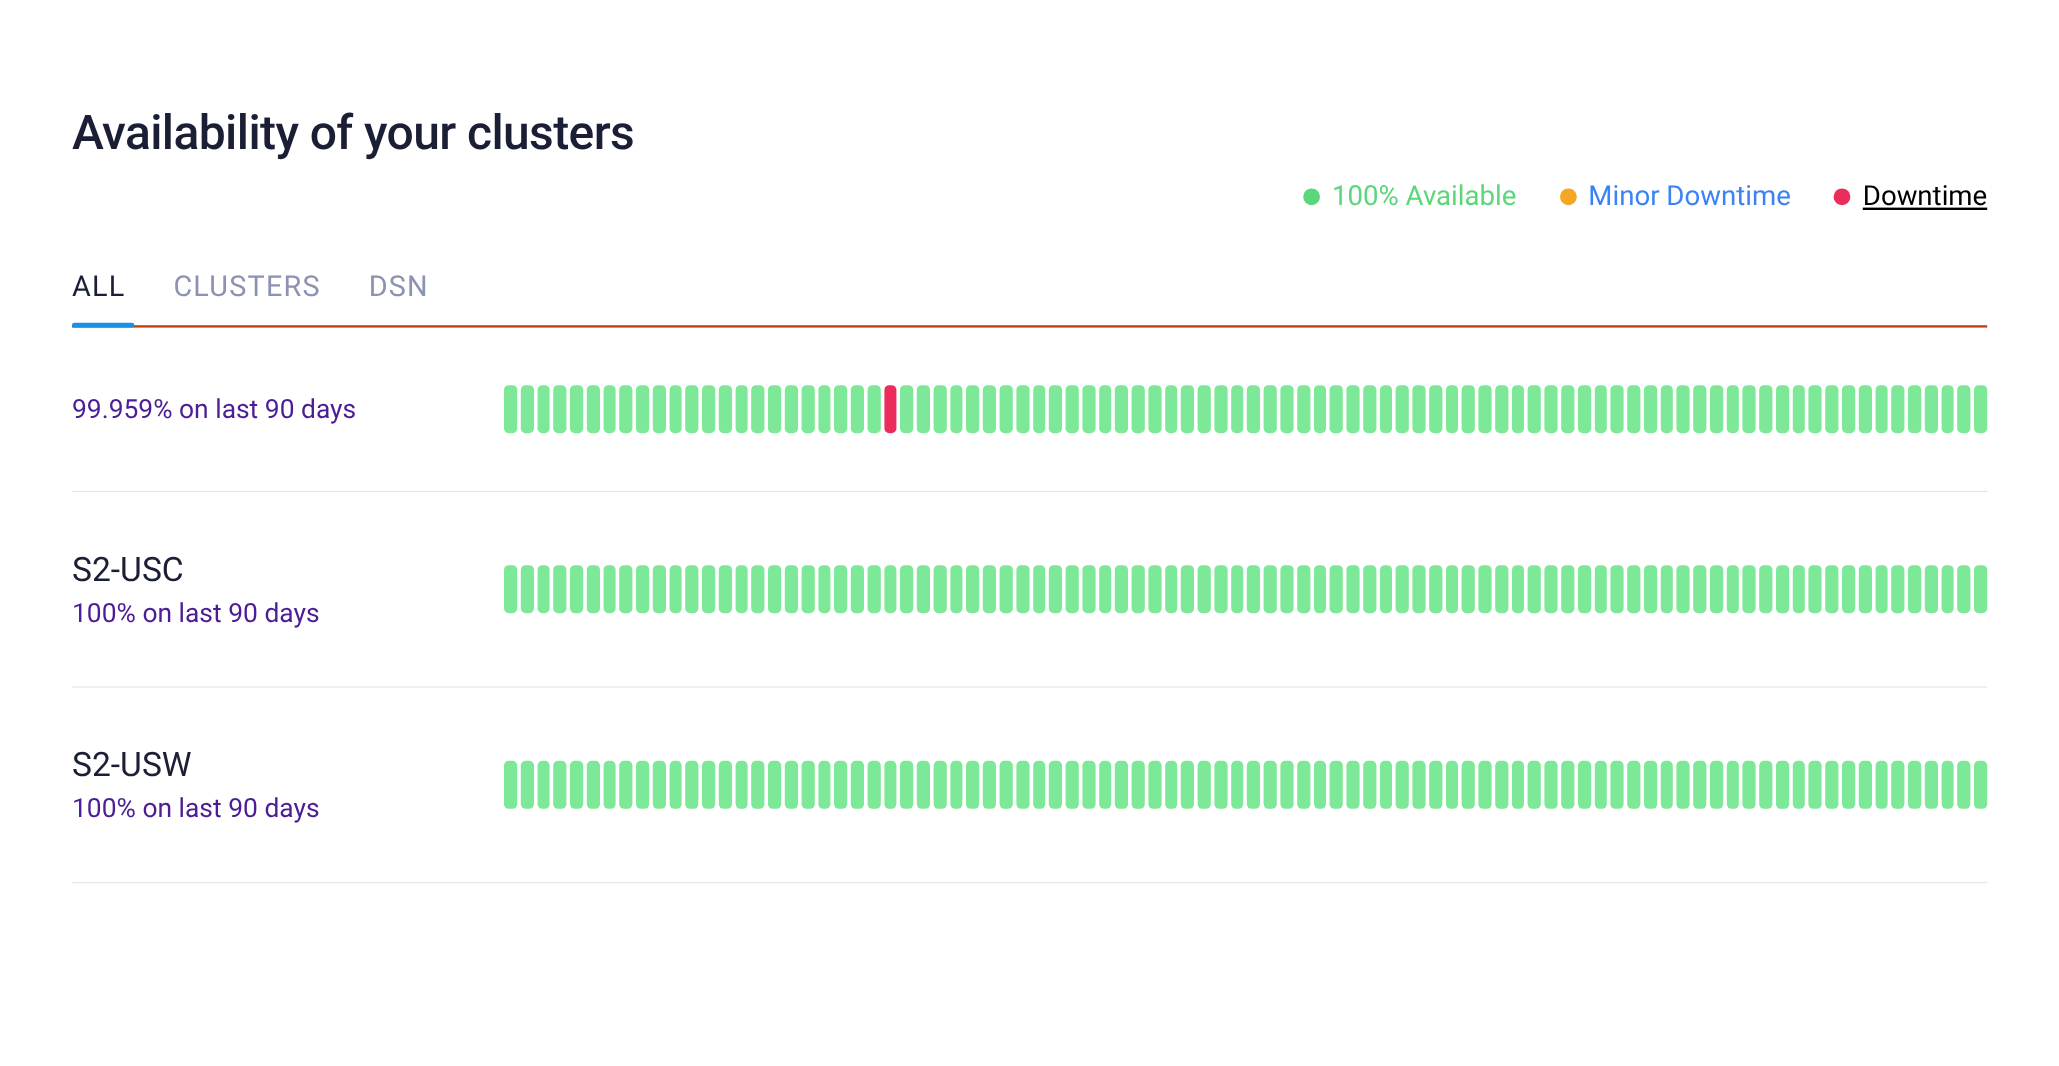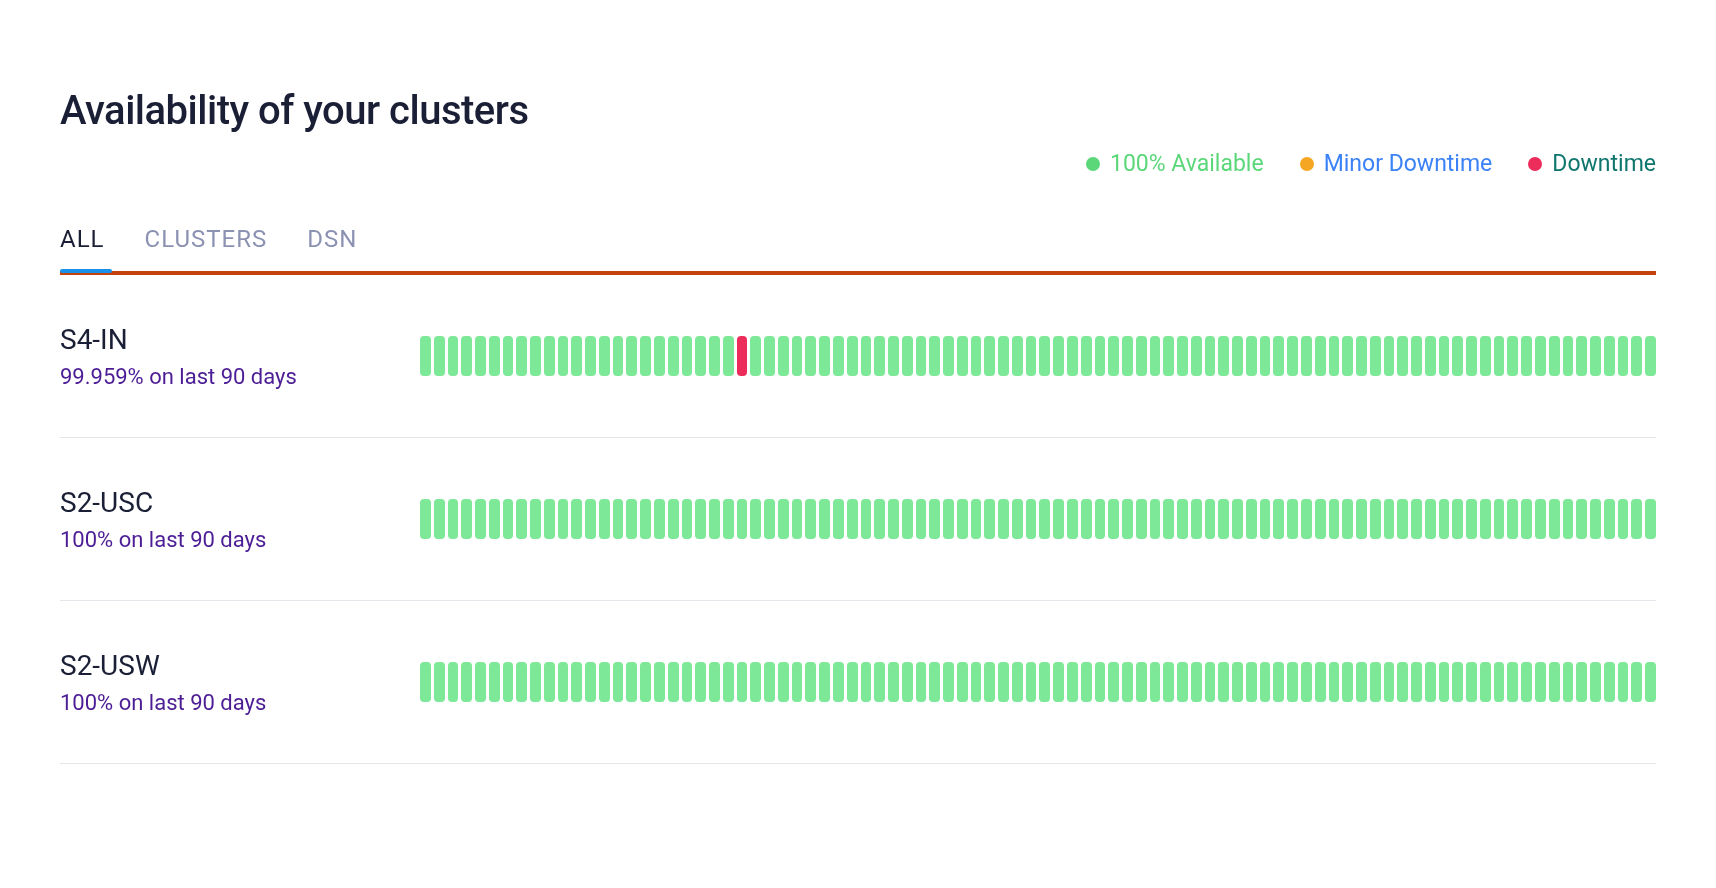--- a/index.html
+++ b/index.html
@@ -36,25 +36,25 @@
     .legend-dot {
       width: 14px;
       height: 14px;
       border-radius: 50%;
     }
     .dot-available { background: #5bd77a; }
     .dot-minor { background: #f5a623; }
     .dot-downtime { background: #ec2d5b; }
     .legend-available { color: #5bd77a; }
     .legend-minor { color: #3b82f6; }
-    .legend-downtime { color: #0f766e; }
+    .legend-downtime { color: #000000; text-decoration: underline; }
     .tabs {
       display: flex;
       gap: 40px;
-      border-bottom: 4px solid #c2410c;
+      border-bottom: 2px solid #c2410c;
       margin-bottom: 0;
     }
     .tab {
       font-size: 24px;
       letter-spacing: 1px;
       color: #8c92b2;
       padding-bottom: 18px;
       cursor: pointer;
       position: relative;
     }
@@ -127,21 +127,20 @@
 
 <div class="tabs">
   <div class="tab active">ALL</div>
   <div class="tab">CLUSTERS</div>
   <div class="tab">DSN</div>
 </div>
 
 <div id="clusters-container">
     <div class="cluster-row">
       <div class="cluster-info">
-        <div class="cluster-name">S4-IN</div>
         <div class="cluster-stat">99.959% on last 90 days</div>
       </div>
       <div class="bars">
         <div class="bar available"></div>
         <div class="bar available"></div>
         <div class="bar available"></div>
         <div class="bar available"></div>
         <div class="bar available"></div>
         <div class="bar available"></div>
         <div class="bar available"></div>

